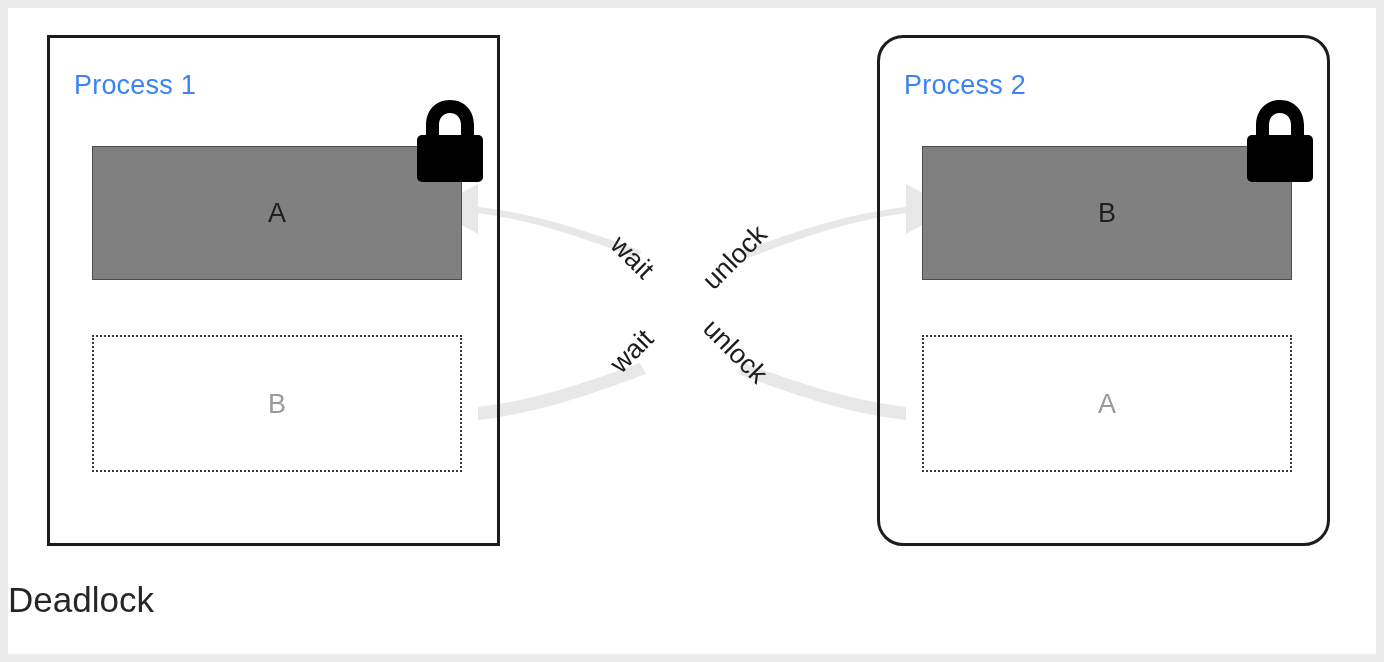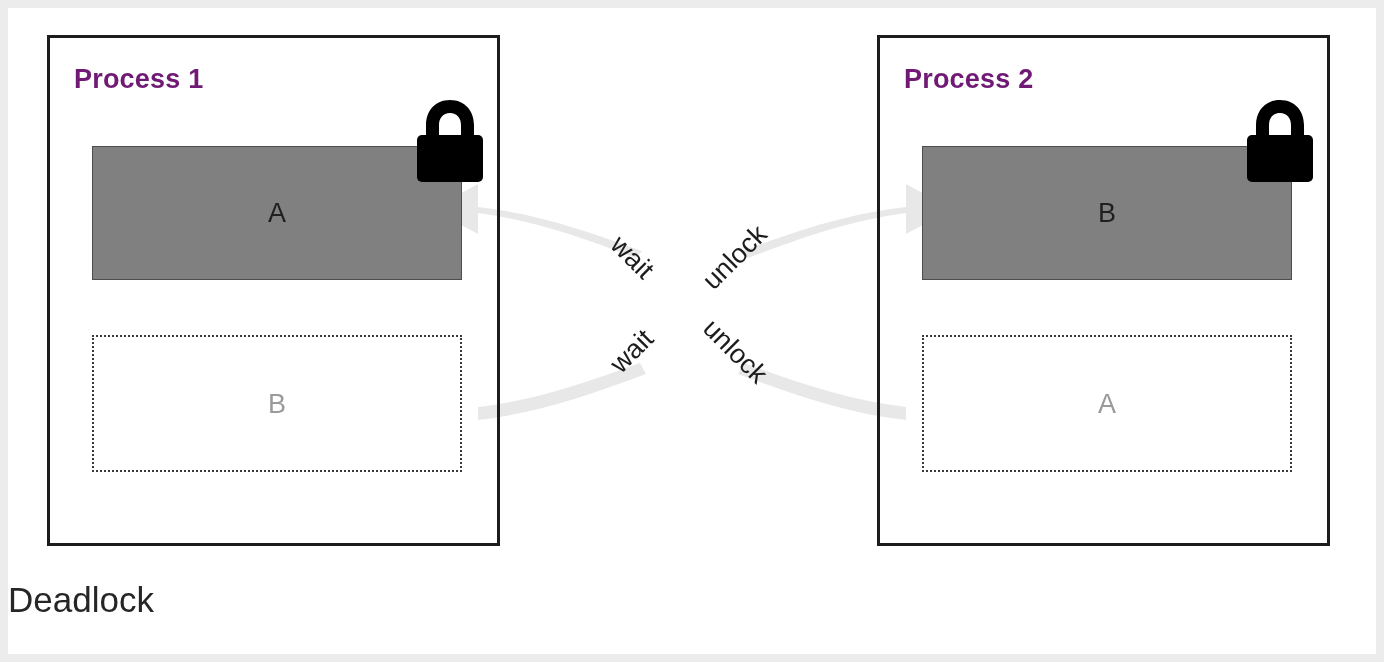--- a/index.html
+++ b/index.html
@@ -37,32 +37,31 @@
   .process-box {
     position: absolute;
     box-sizing: border-box;
     border: 3px solid #1c1c1c;
     background: transparent;
     top: 27px;
     height: 511px;
     width: 453px;
   }
   #process-1 { left: 39px; }
-  #process-2 { left: 869px; }
+  #process-2 { left: 869px; border-radius: 26px; }
 
   .process-title {
     position: absolute;
     left: 24px;
-    top: 28px;
-    font-size: 27px;
-    line-height: 1;
-    color: #701a75;
+    top: 34px;
+    font-size: 27px;
+    line-height: 1;
+    color: #3b82f6;
     white-space: nowrap;
     letter-spacing: .2px;
-    font-weight: bold;
   }
 
   
   .res-held {
     position: absolute;
     left: 42px;
     top: 108px;
     width: 370px;
     height: 134px;
     box-sizing: border-box;

